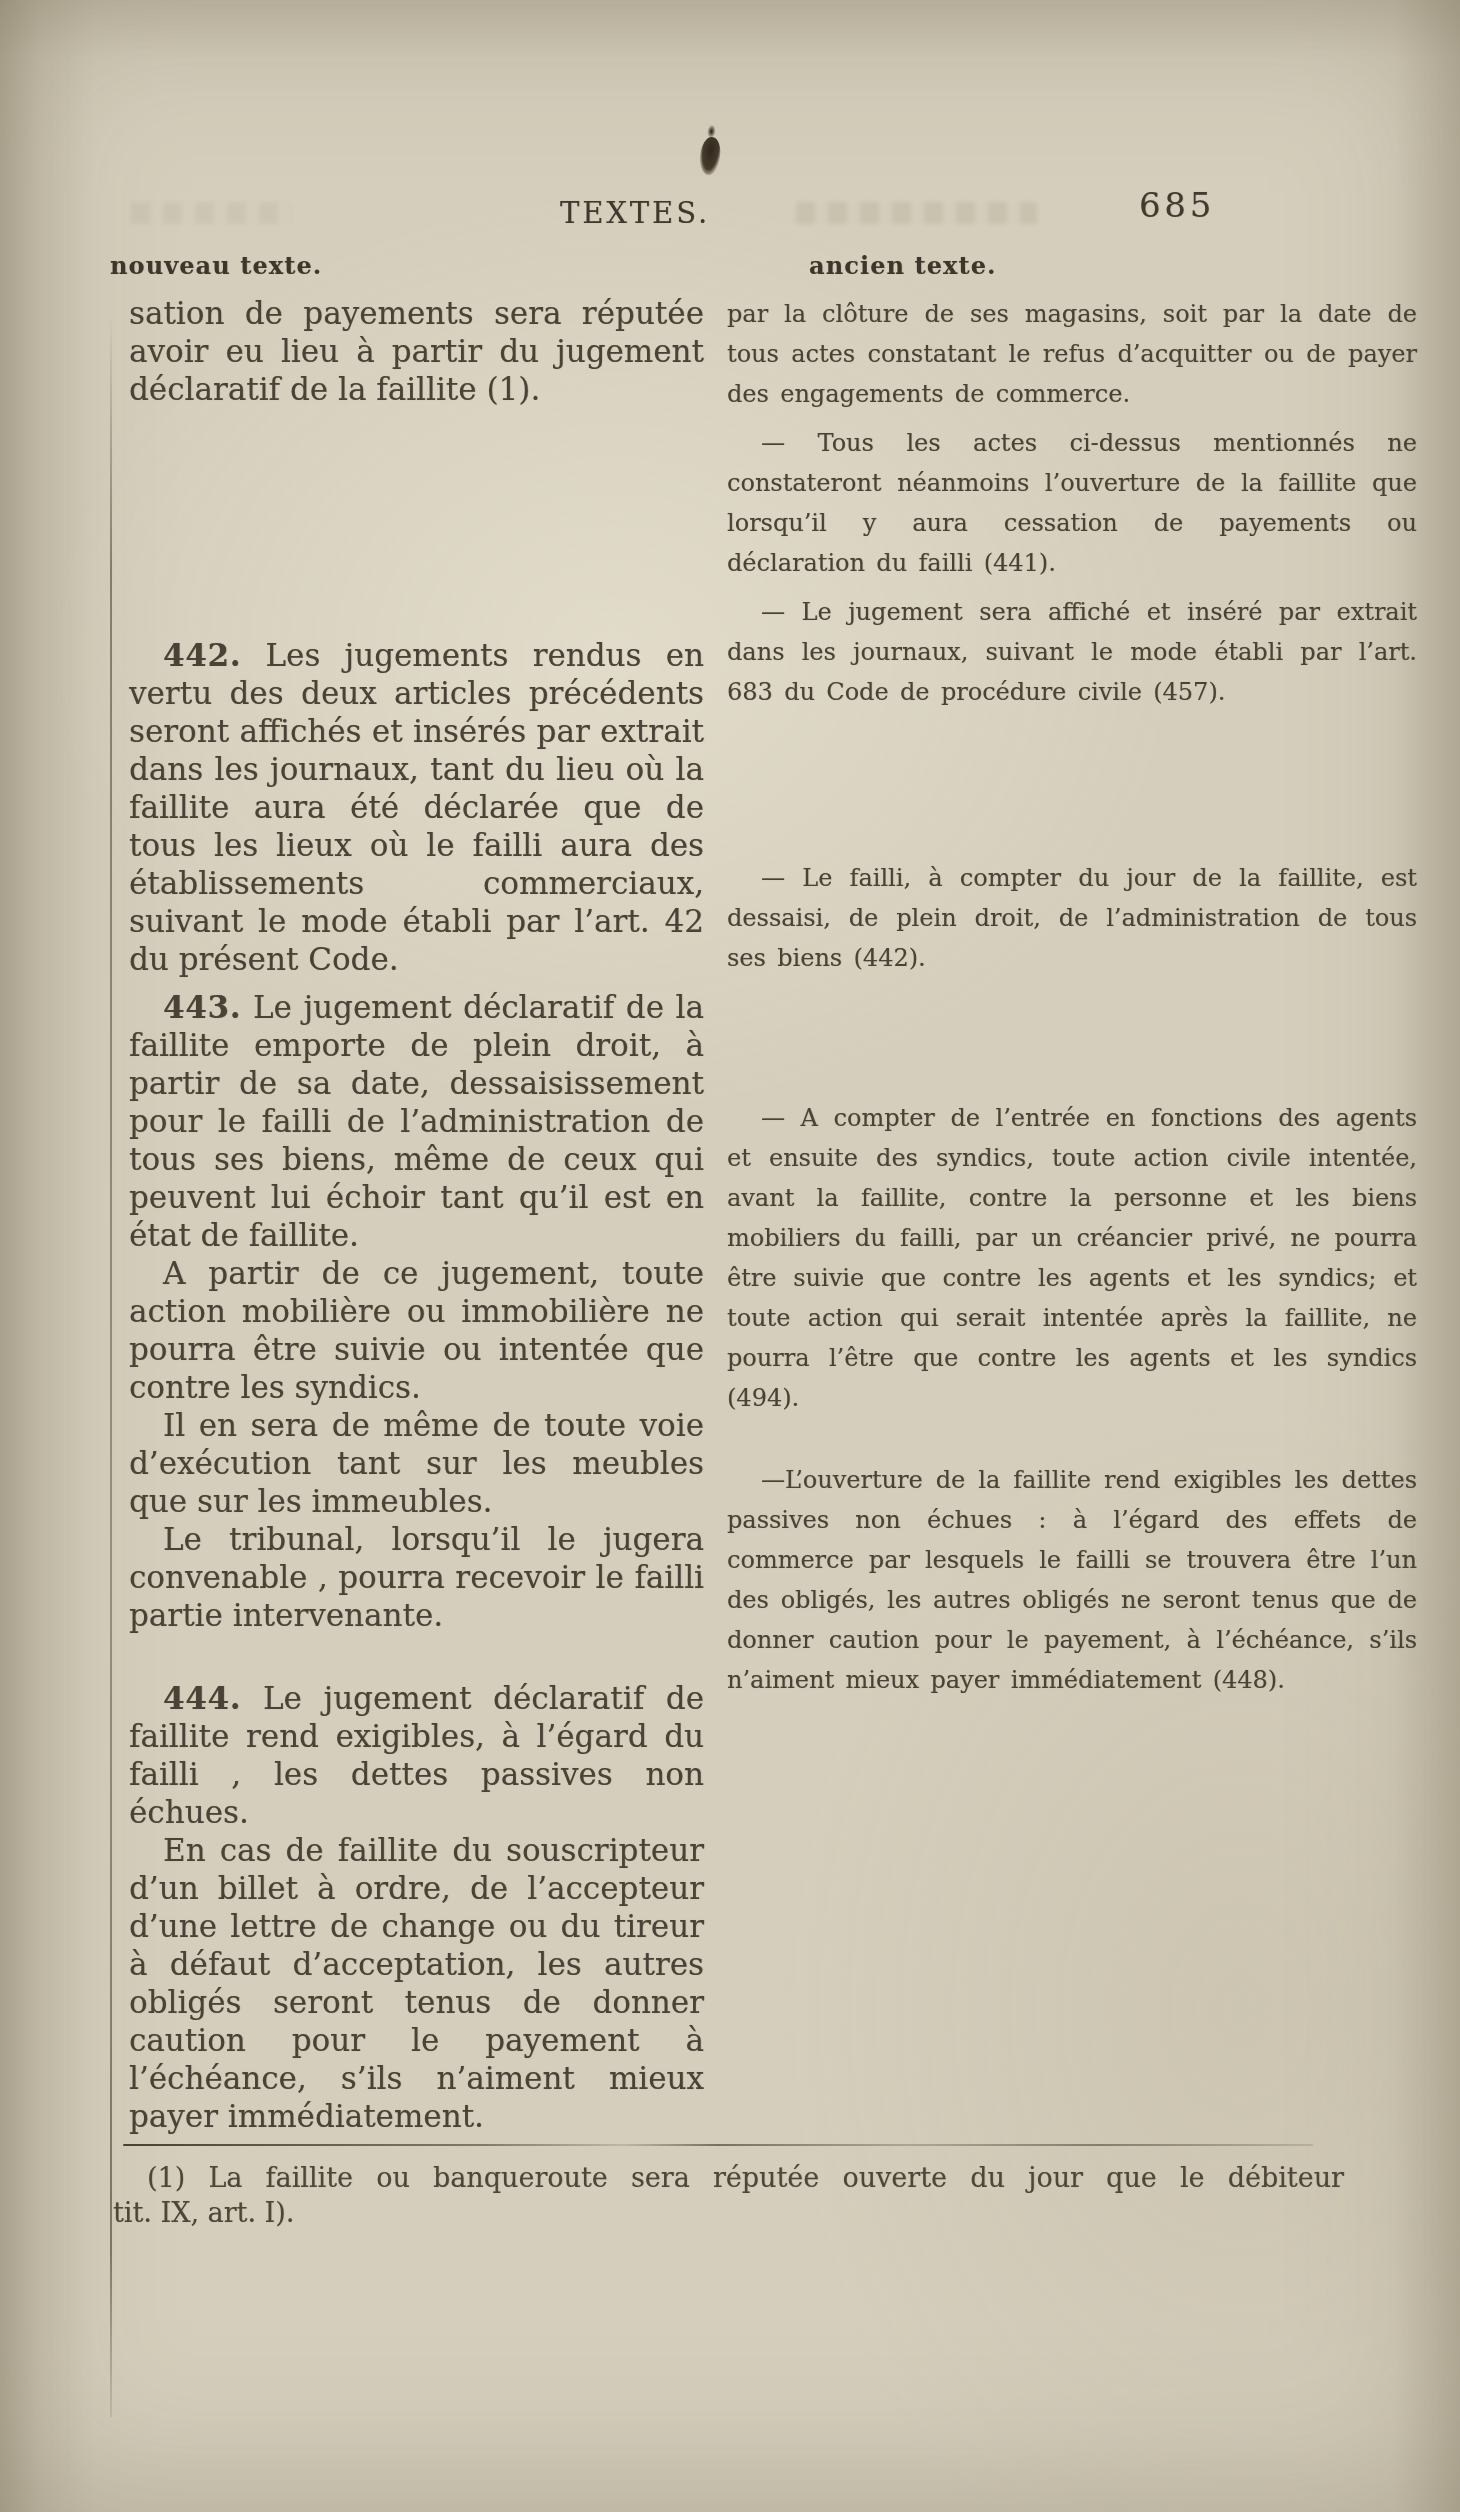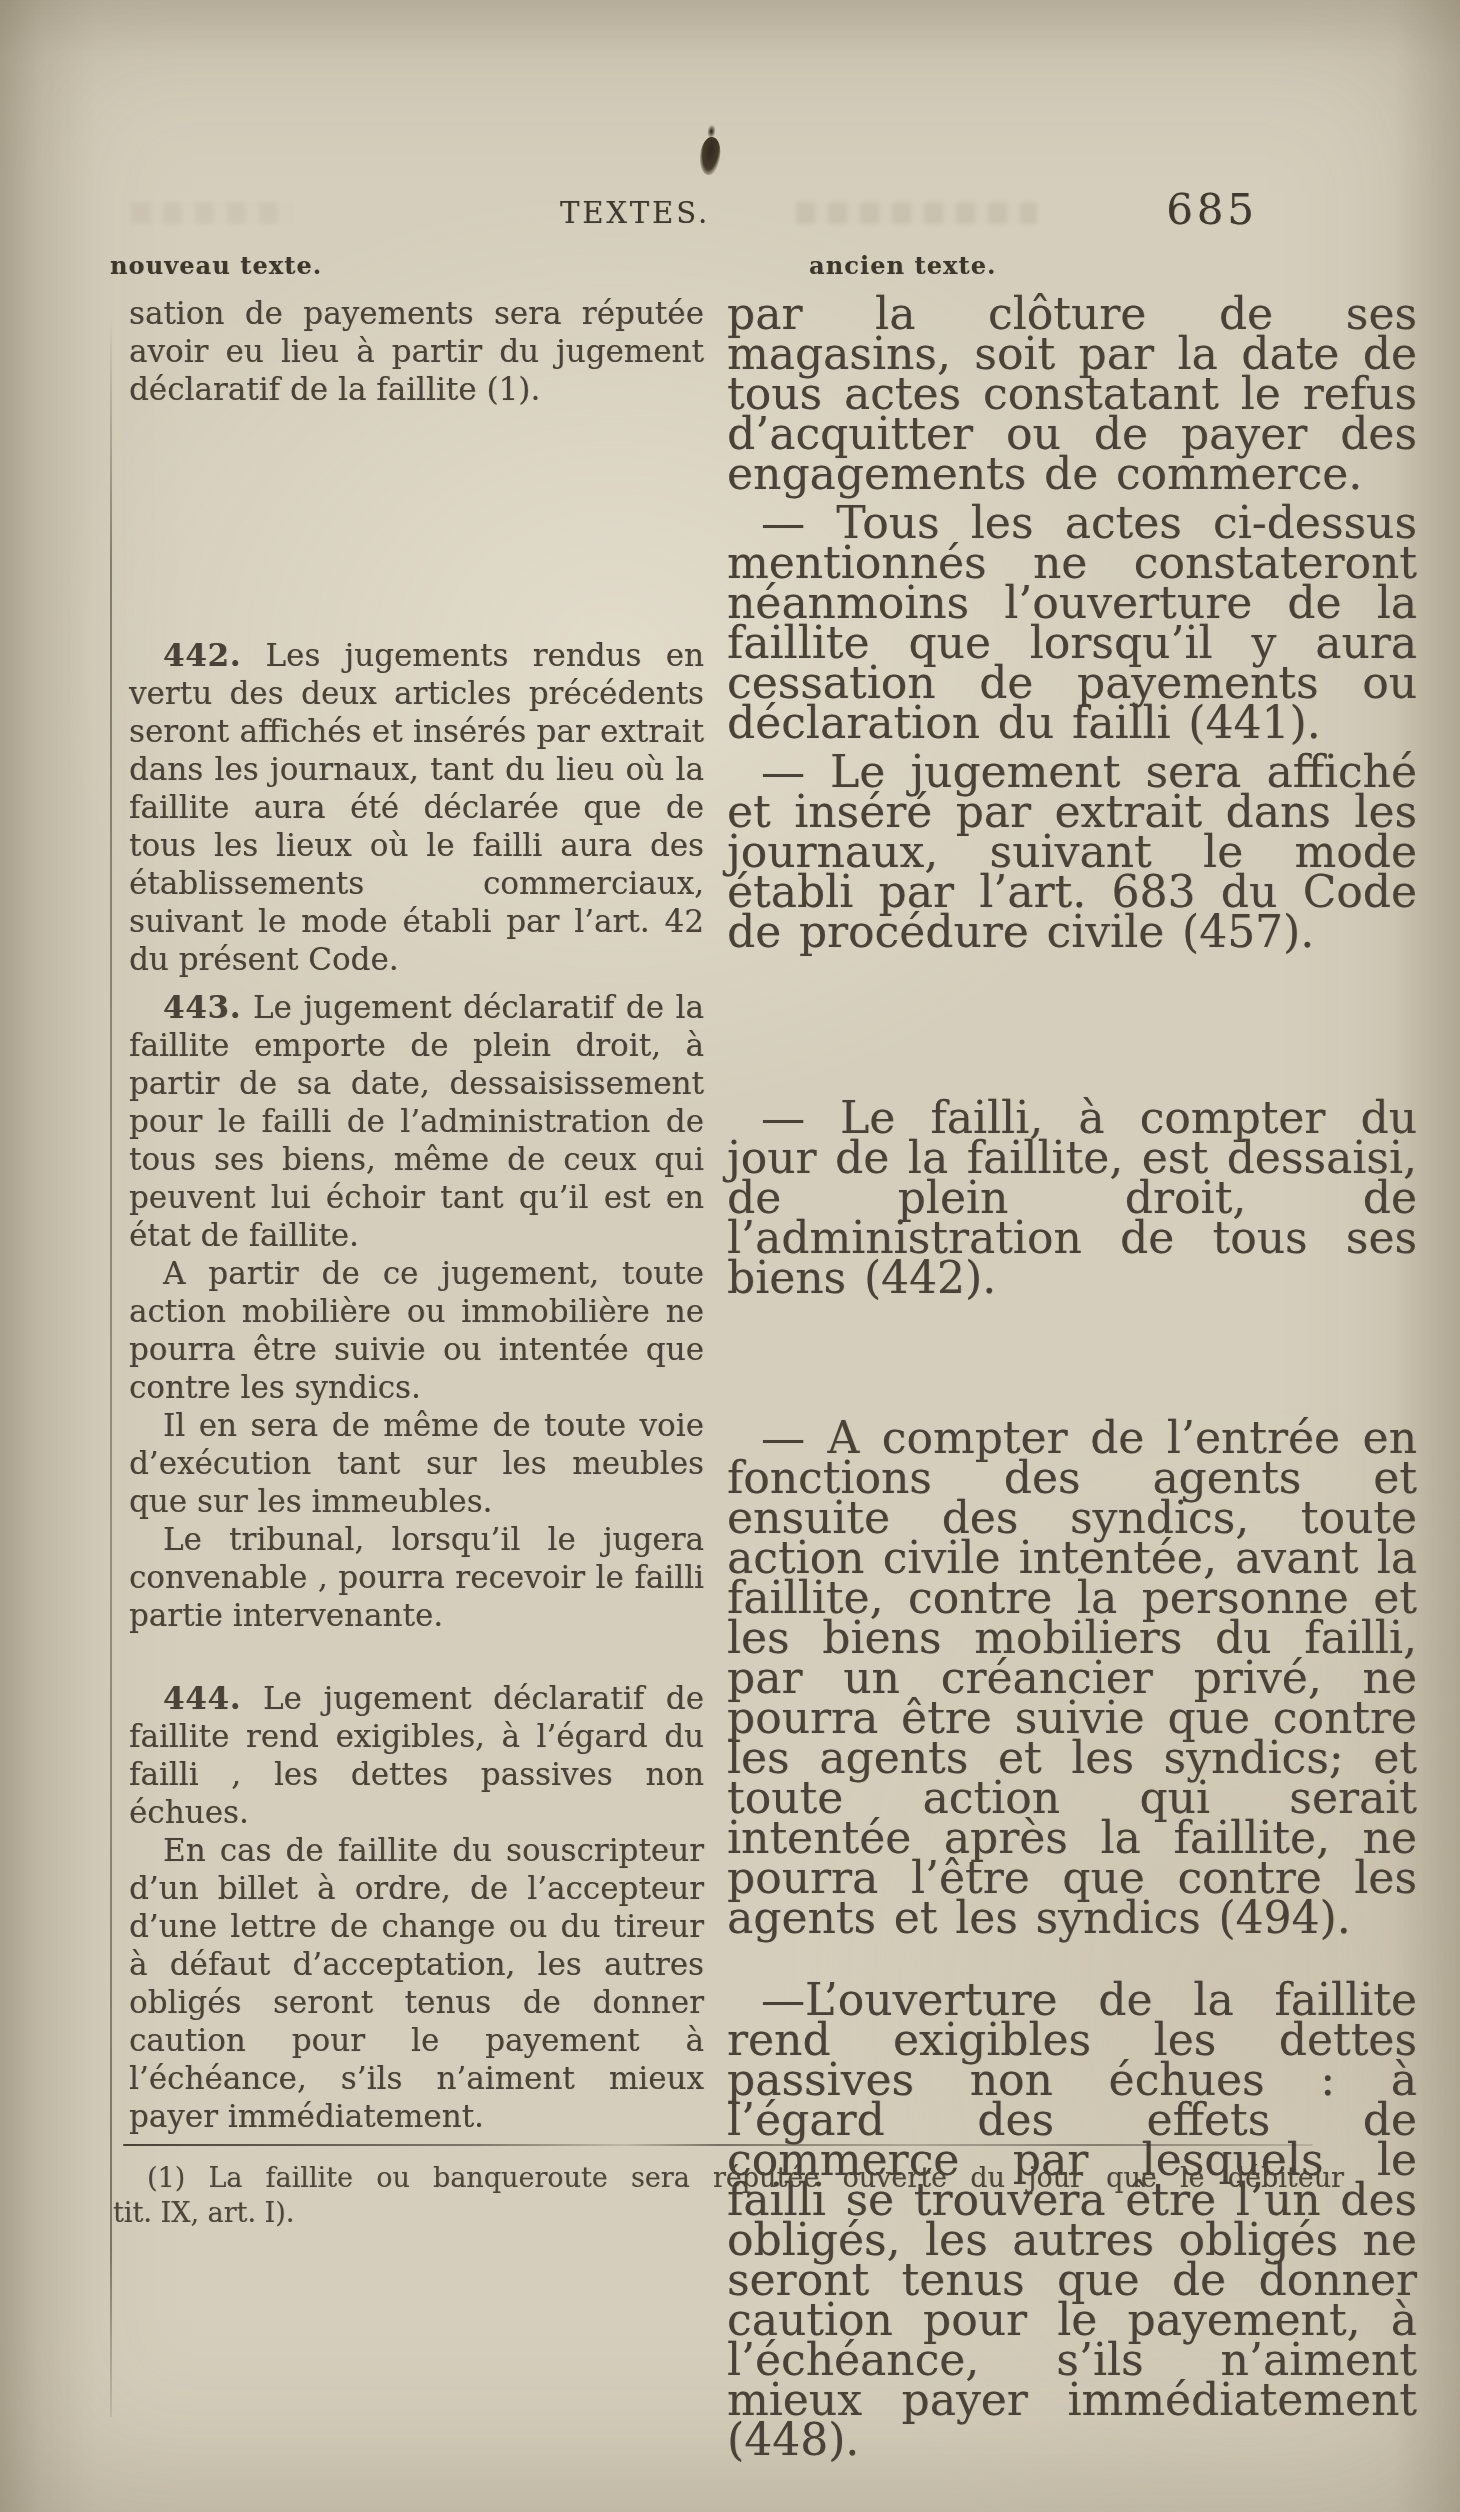--- a/index.html
+++ b/index.html
@@ -20,33 +20,33 @@
     font-family:"DejaVu Serif","Liberation Serif",serif;
     color:var(--ink);
   }
   .txt{ text-shadow:0.4px 0.4px 0.7px rgba(74,66,54,.38); }
   
   .running-title{
     position:absolute;left:489px;top:196px;width:292px;text-align:center;
     font-size:29px;letter-spacing:2.9px;font-weight:400;color:#3e382d;
   }
   .page-number{
-    position:absolute;left:1139px;top:185px;width:146px;text-align:center;
-    font-size:42px;letter-spacing:3.7px;color:#413a2f;
+    position:absolute;left:1139px;top:185px;width:146px;text-align:left;
+    font-size:34px;letter-spacing:3.7px;color:#413a2f;
   }
   .col-header{
     position:absolute;top:251px;font-size:24px;font-weight:bold;
     letter-spacing:1.1px;color:#3c362b;text-align:left;
   }
   #hdr-left{left:110px;width:511px;}
   #hdr-right{left:809px;width:467px;}
   
   .col{position:absolute;top:294px;}
   #col-left{left:129px;width:575px;font-size:31px;line-height:38px;}
-  #col-right{left:727px;width:690px;font-size:44px;line-height:40px;word-spacing:3.7px;}
+  #col-right{left:727px;width:690px;font-size:24px;line-height:40px;word-spacing:3.7px;}
   .para{
     margin:0;text-align:justify;text-indent:34px;
   }
   .noindent{text-indent:0;}
   .artnum{font-weight:bold;letter-spacing:0.7px;}
   
   .footnote-rule{
     position:absolute;left:123px;top:2144px;width:1190px;height:2.2px;border-radius:1.5px;
     background:linear-gradient(to right,
       rgba(58,50,38,.9) 0%, rgba(58,50,38,.55) 30%, rgba(58,50,38,.15) 42%,

